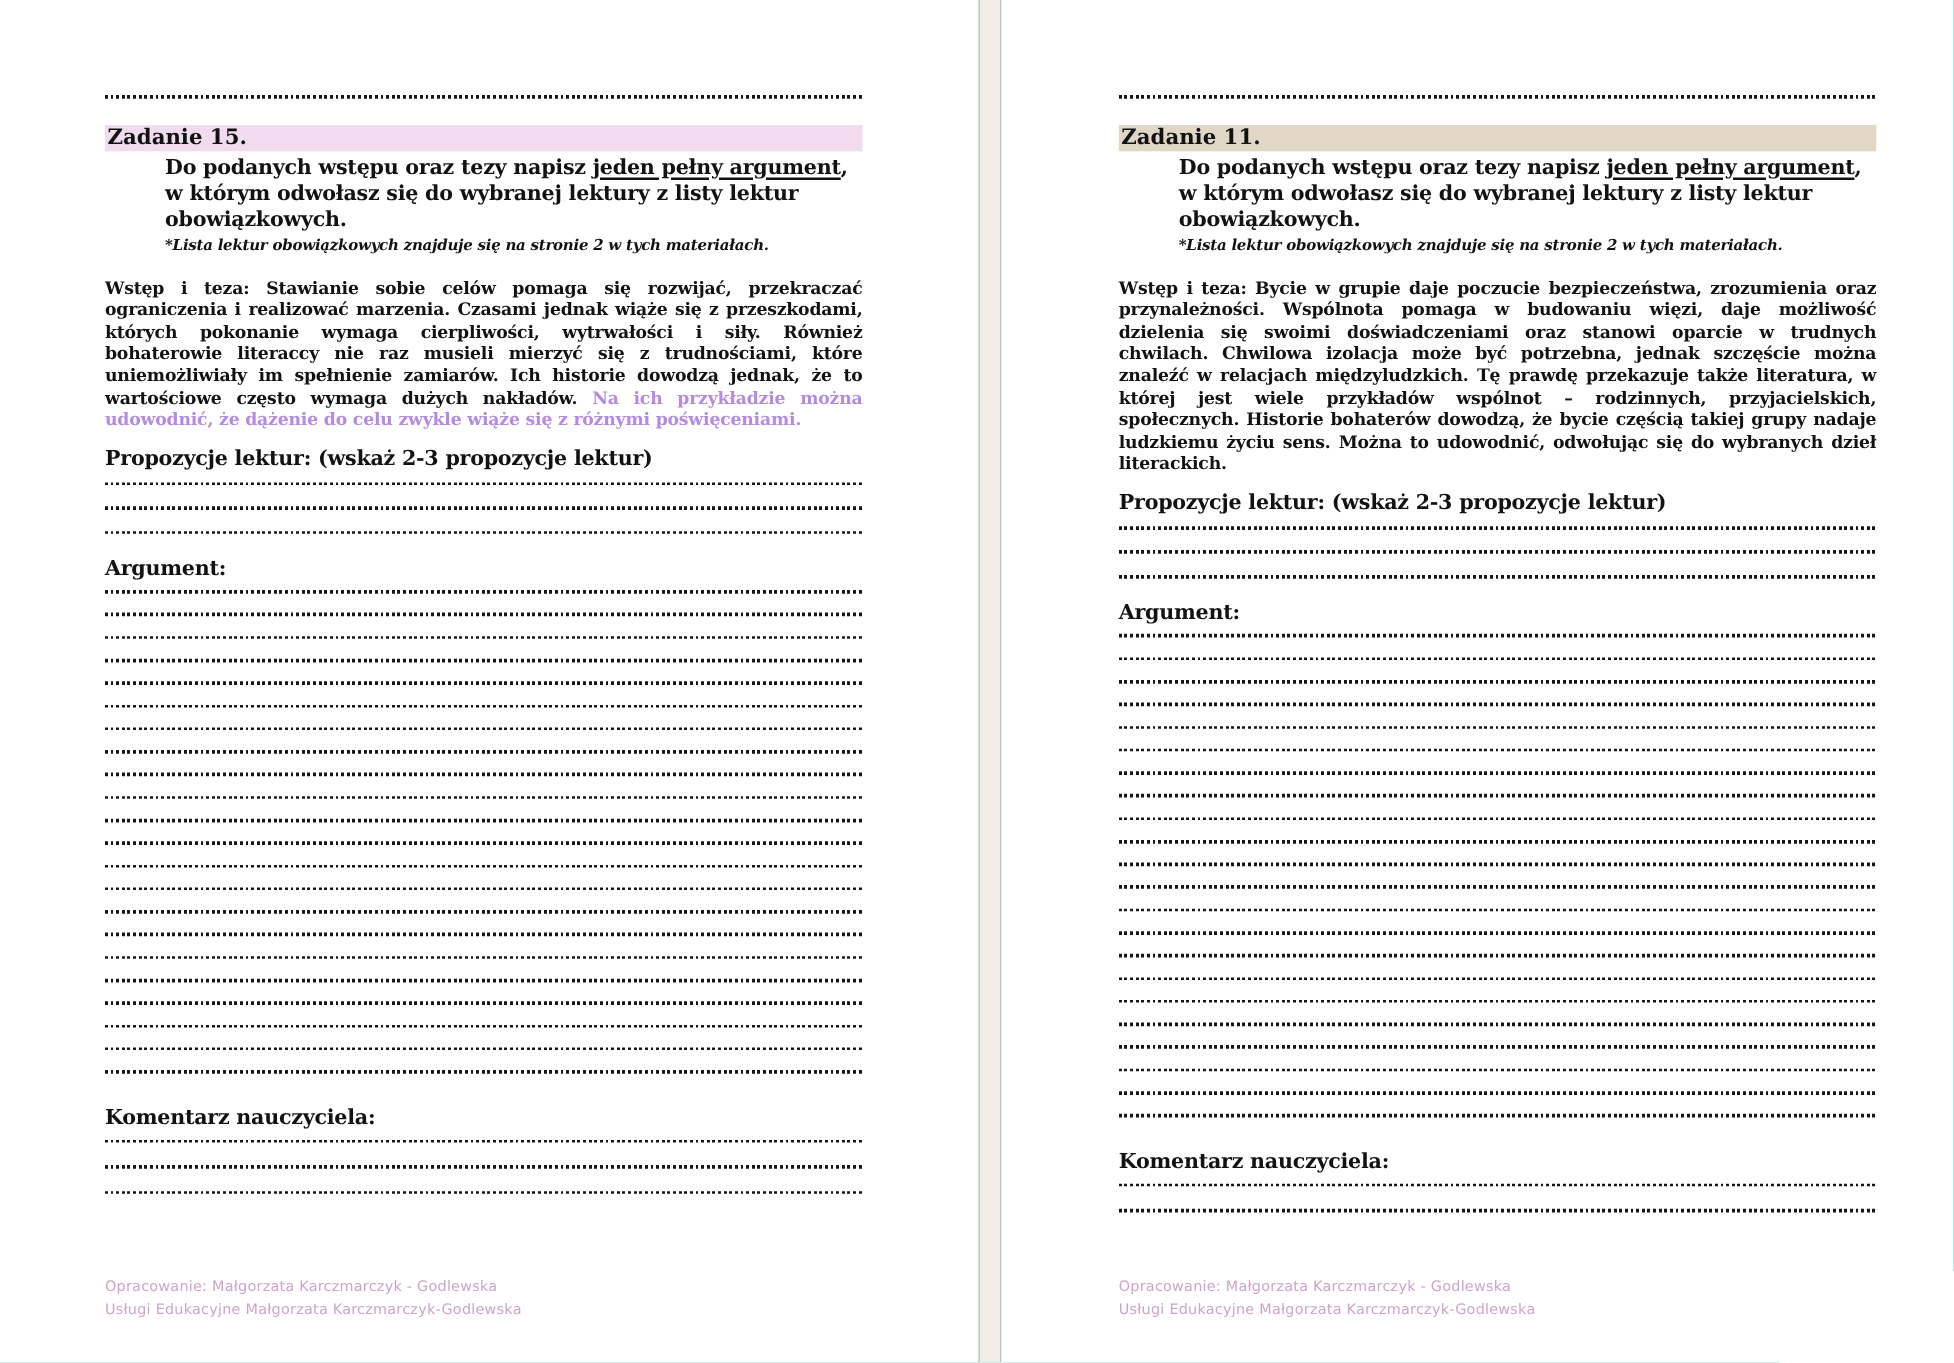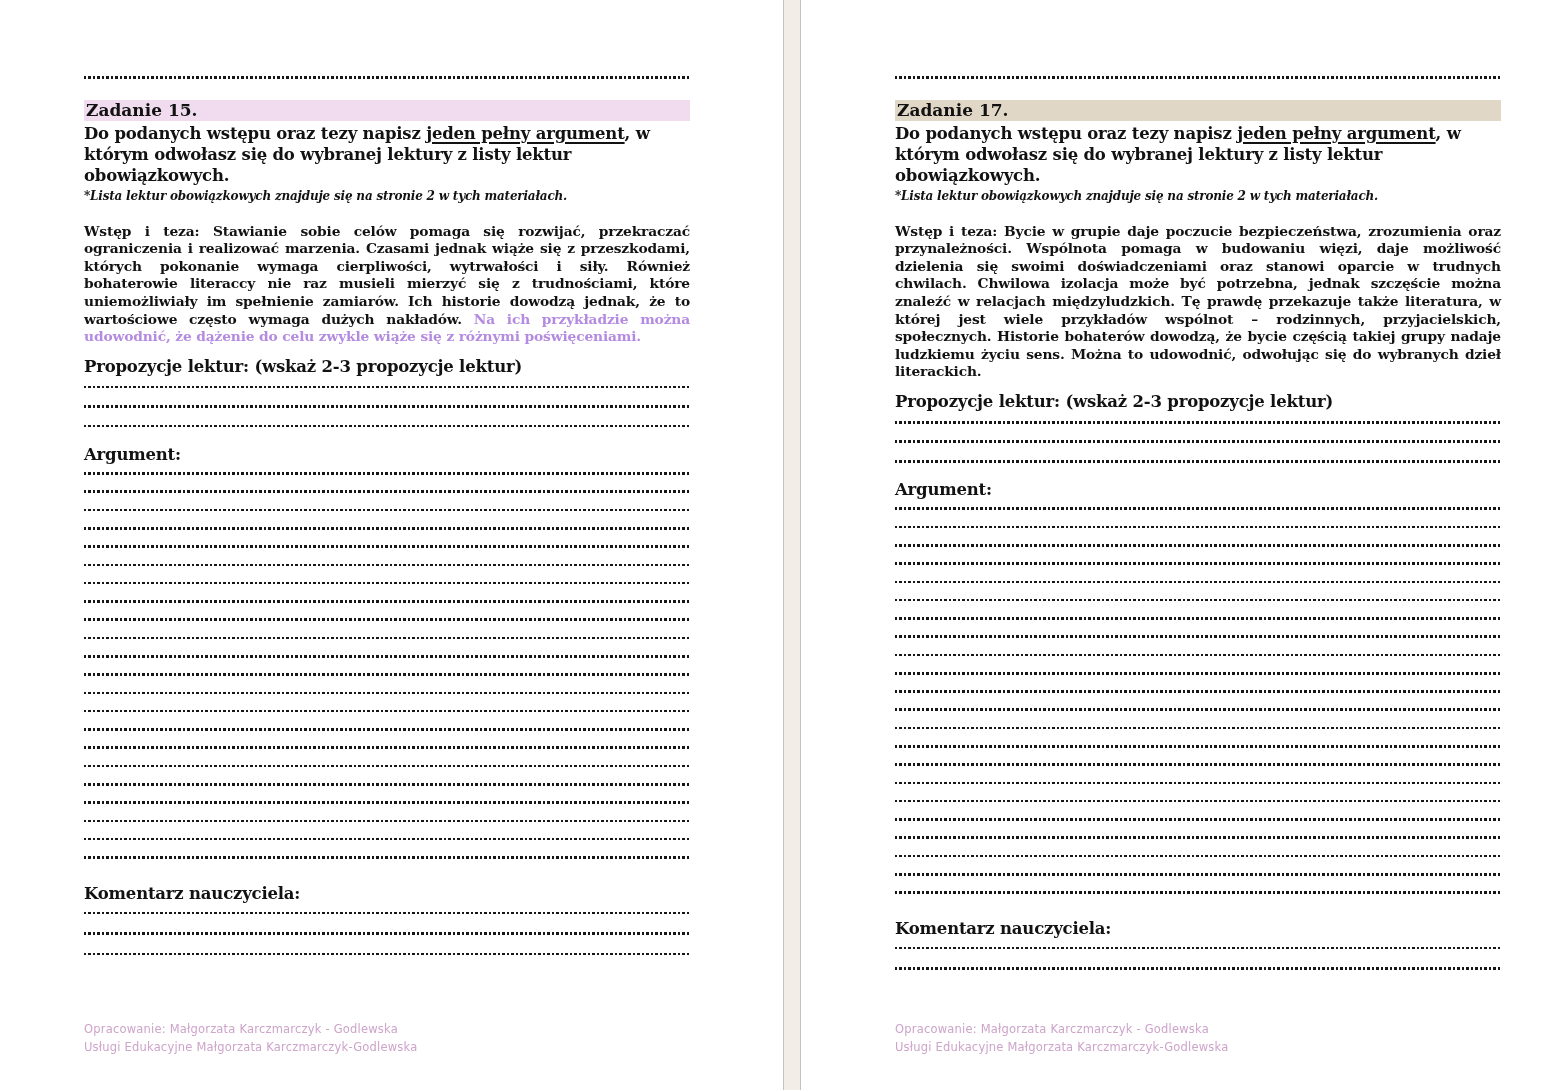--- a/index.html
+++ b/index.html
@@ -25,20 +25,21 @@
   .top-dotline{margin-bottom:0;}
   .task-title{
     margin-top:21px;
     font-size:17px;line-height:21px;
     padding-left:2px;
   }
   .intro{
     margin-top:2px;
     font-size:16.5px;line-height:21px;
     letter-spacing:-0.2px;
+    margin-left:48px;
   }
   .intro .u{text-decoration:underline;text-decoration-thickness:1.5px;text-underline-offset:3px;}
   .note{
     font-size:12px;line-height:21px;
     font-style:italic;letter-spacing:-0.2px;
   }
   .temat{
     margin-top:14px;
     font-size:16.5px;line-height:21px;
     letter-spacing:-0.2px;
@@ -132,21 +133,21 @@
   </div>
 
   <div class="gutter" style="left: 783px; width: 18px; background-color: rgb(242, 237, 231);"></div>
   <div class="gutter" style="left: 783px; width: 1px; background-color: rgb(198, 195, 190);"></div>
   <div class="gutter" style="left: 800px; width: 1px; background-color: rgb(198, 195, 190);"></div>
 
   <div class="page" style="left:801px;width:762px;">
     <div class="content" style="margin:0 62px 0 94px;padding-top:76px;">
       <div class="dotline top-dotline"></div>
 
-      <div class="task-title" style="background-color: rgb(225, 215, 199);">Zadanie 17.</div>
+      <div class="task-title" style="background-color: rgb(225, 215, 199);">Zadanie 11.</div>
 
       <div class="intro"><span>Do podanych wstępu oraz tezy napisz </span><span class="u">jeden pełny argument</span><span>, w którym odwołasz się do wybranej lektury z listy lektur obowiązkowych.</span>
         <div class="note">*Lista lektur obowiązkowych znajduje się na stronie 2 w tych materiałach.</div>
       </div>
 
 
       <div class="wstep"><span>Wstęp i teza: Bycie w grupie daje poczucie bezpieczeństwa, zrozumienia oraz przynależności. Wspólnota pomaga w budowaniu więzi, daje możliwość dzielenia się swoimi doświadczeniami oraz stanowi oparcie w trudnych chwilach. Chwilowa izolacja może być potrzebna, jednak szczęście można znaleźć w relacjach międzyludzkich. Tę prawdę przekazuje także literatura, w której jest wiele przykładów wspólnot – rodzinnych, przyjacielskich, społecznych. Historie bohaterów dowodzą, że bycie częścią takiej grupy nadaje ludzkiemu życiu sens. Można to udowodnić, odwołując się do wybranych dzieł literackich.</span><span style="color: rgb(180, 139, 224);"></span></div>
 
       <div class="section-heading prop-heading"><span>Propozycje lektur: </span><span class="prop-hint">(wskaż 2-3 propozycje lektur)</span></div>
       <div class="linegroup">

